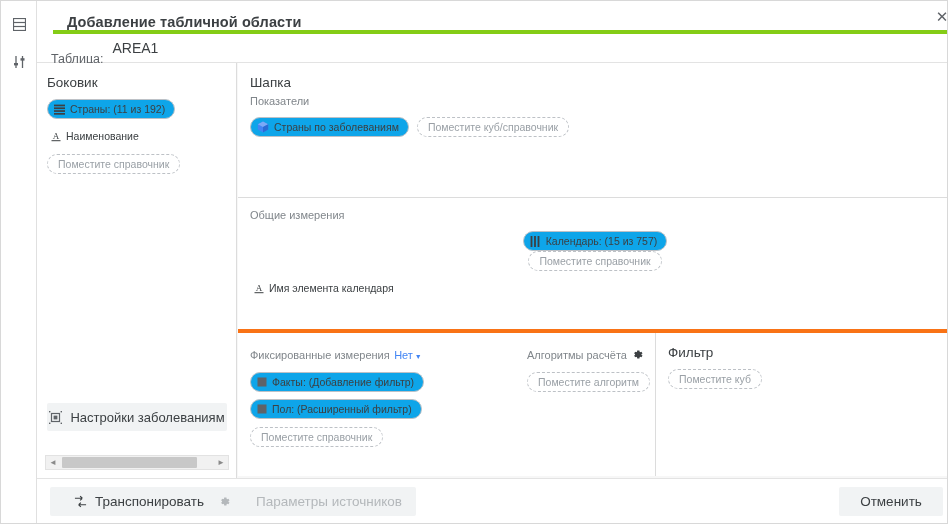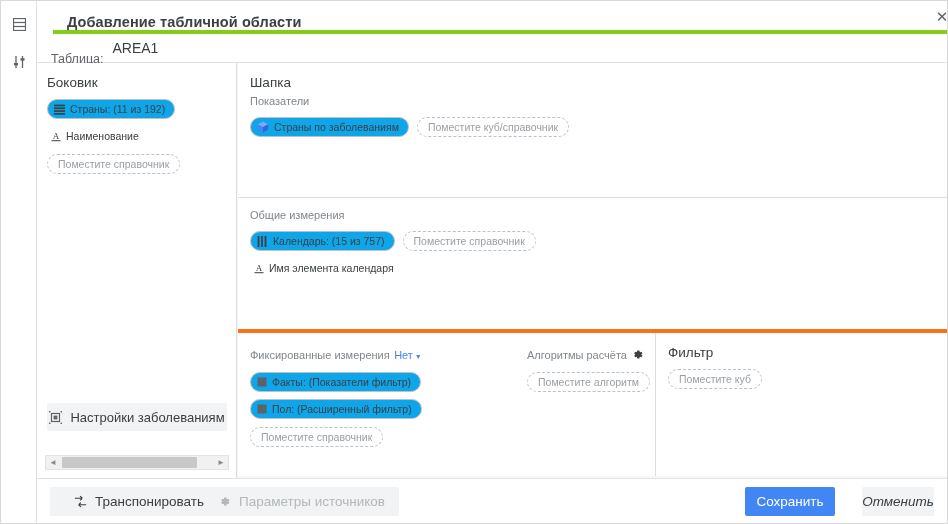--- a/index.html
+++ b/index.html
@@ -182,23 +182,23 @@
     font-size: 13.5px;
     cursor: pointer;
     font-family: "Liberation Sans", sans-serif;
   }
   .btn-grey { background: #f1f3f4; color: #3c4043; }
   .btn-disabled { background: #f1f3f4; color: #b4b8bb; cursor: default; }
   .btn-blue { background: #4285f4; color: #ffffff; }
   .btn .bi { margin-right: 8px; display: flex; }
 
   #btn-transpose { left: 13px; top: 8px; padding: 0 24px; }
-  #btn-srcparams { left: 167px; top: 8px; padding: 0 14px; }
+  #btn-srcparams { left: 167px; top: 8px; padding: 0 14px; gap: 17px; }
   #btn-save { right: 113px; top: 8px; width: 90px; }
-  #btn-cancel { right: 14px; top: 8px; width: 72px; font-style: italic; }
+  #btn-cancel { right: 5px; top: 8px; width: 104px; }
 
   .link-blue { color: #4285f4; font-size: 11px; cursor: pointer; }
   .caret { font-size: 7px; margin-left: 2px; color: #4285f4; }
   .gear { cursor: pointer; display: inline-flex; vertical-align: middle; }
 </style>
 </head>
 <body>
 
 <div class="app">
 
@@ -316,21 +316,21 @@
             <div class="chip dashed">
               <span class="chip-lbl">Поместите куб/справочник</span>
             </div>
           </div>
         </div>
       </div>
 
       <div class="zone zone-common">
         <div style="padding:11px 0 0 12px;">
           <div class="sec-sub" style="margin-top:0;">Общие измерения</div>
-          <div class="chiprow" style="margin-top:10px;">
+          <div class="chiprow" style="margin-top:10px;flex-direction:column;">
             <div class="chip">
               <span class="ci">
                 <svg width="11" height="11" viewBox="0 0 11 11">
                   <rect x="0.6" y="0" width="1.8" height="11" fill="#3c4043"></rect>
                   <rect x="4.1" y="0" width="1.8" height="11" fill="#3c4043"></rect>
                   <rect x="7.6" y="0" width="1.8" height="11" fill="#3c4043"></rect>
                 </svg>
               </span>
               <span class="chip-lbl">Календарь: (15 из 757)</span>
             </div>
@@ -360,21 +360,21 @@
             <span class="sec-sub" style="margin:0;">Фиксированные измерения</span>
             <span class="link-blue">Нет</span><span class="caret">▼</span>
 
             <div class="chiprow" style="margin-top:9px;">
               <div class="chip">
                 <span class="ci">
                   <svg width="10" height="10" viewBox="0 0 10 10">
                       <rect x="0.5" y="0.5" width="9" height="9" fill="#5f6368"></rect>
                     </svg>
                 </span>
-                <span class="chip-lbl">Факты: (Показатели фильтр)</span>
+                <span class="chip-lbl">Факты: (Добавление фильтр)</span>
               </div>
             </div>
             <div class="chiprow" style="margin-top:7px;">
               <div class="chip">
                 <span class="ci">
                   <svg width="10" height="10" viewBox="0 0 10 10">
                       <rect x="0.5" y="0.5" width="9" height="9" fill="#5f6368"></rect>
                     </svg>
                 </span>
                 <span class="chip-lbl">Пол: (Расширенный фильтр)</span>
@@ -432,21 +432,18 @@
     <div class="btn btn-disabled" id="btn-srcparams">
       <span class="bi">
         <svg width="13" height="13" viewBox="0 0 16 16">
           <path fill="#b4b8bb" d="M8 5.2a2.8 2.8 0 100 5.6 2.8 2.8 0 000-5.6zm0 4.1a1.3 1.3 0 110-2.6 1.3 1.3 0 010 2.6z"></path>
           <path fill="#b4b8bb" d="M14.2 9.3l-1.3-.8c.1-.3.1-.7 0-1l1.3-.8-1.3-2.2-1.4.6a4.6 4.6 0 00-.9-.5l-.2-1.5H7.6l-.2 1.5c-.3.1-.6.3-.9.5l-1.4-.6-1.3 2.2 1.3.8c-.1.3-.1.7 0 1l-1.3.8 1.3 2.2 1.4-.6c.3.2.6.4.9.5l.2 1.5h2.8l.2-1.5c.3-.1.6-.3.9-.5l1.4.6 1.3-2.2z"></path>
         </svg>
       </span>
       <span>Параметры источников</span>
     </div>
 
-    <div class="btn btn-blue" id="btn-save">
-      <span>Сохранить</span>
-    </div>
     <div class="btn btn-grey" id="btn-cancel">
       <span>Отменить</span>
     </div>
   </div>
 
 </div>
 
 </body></html>

